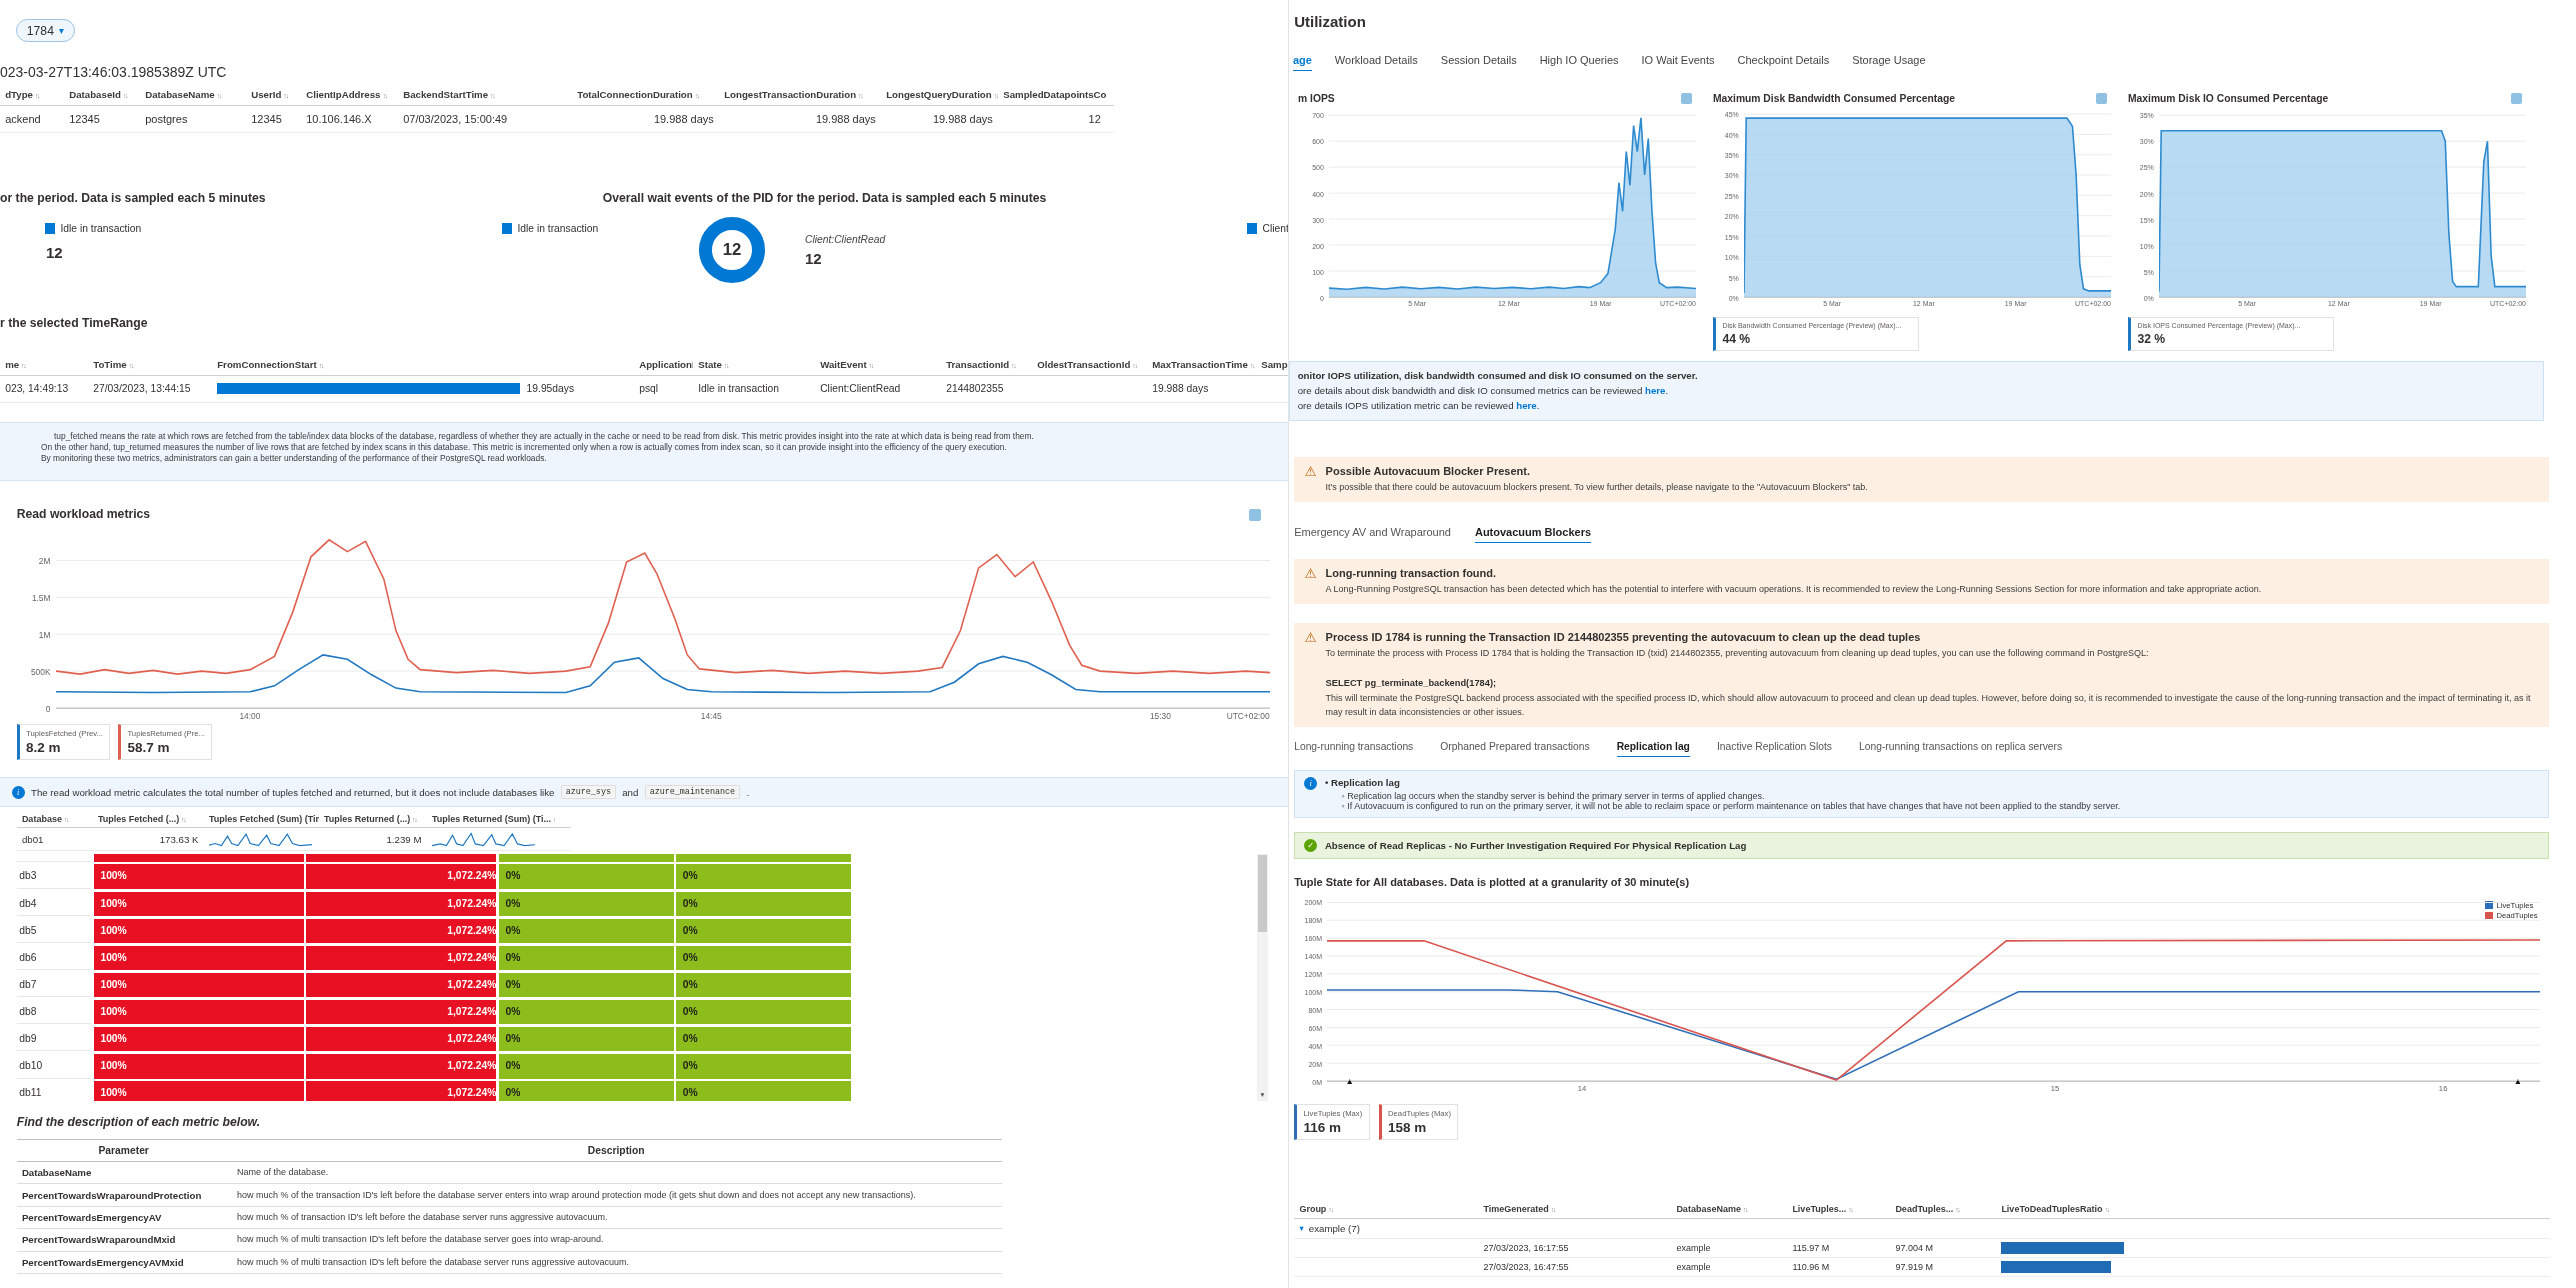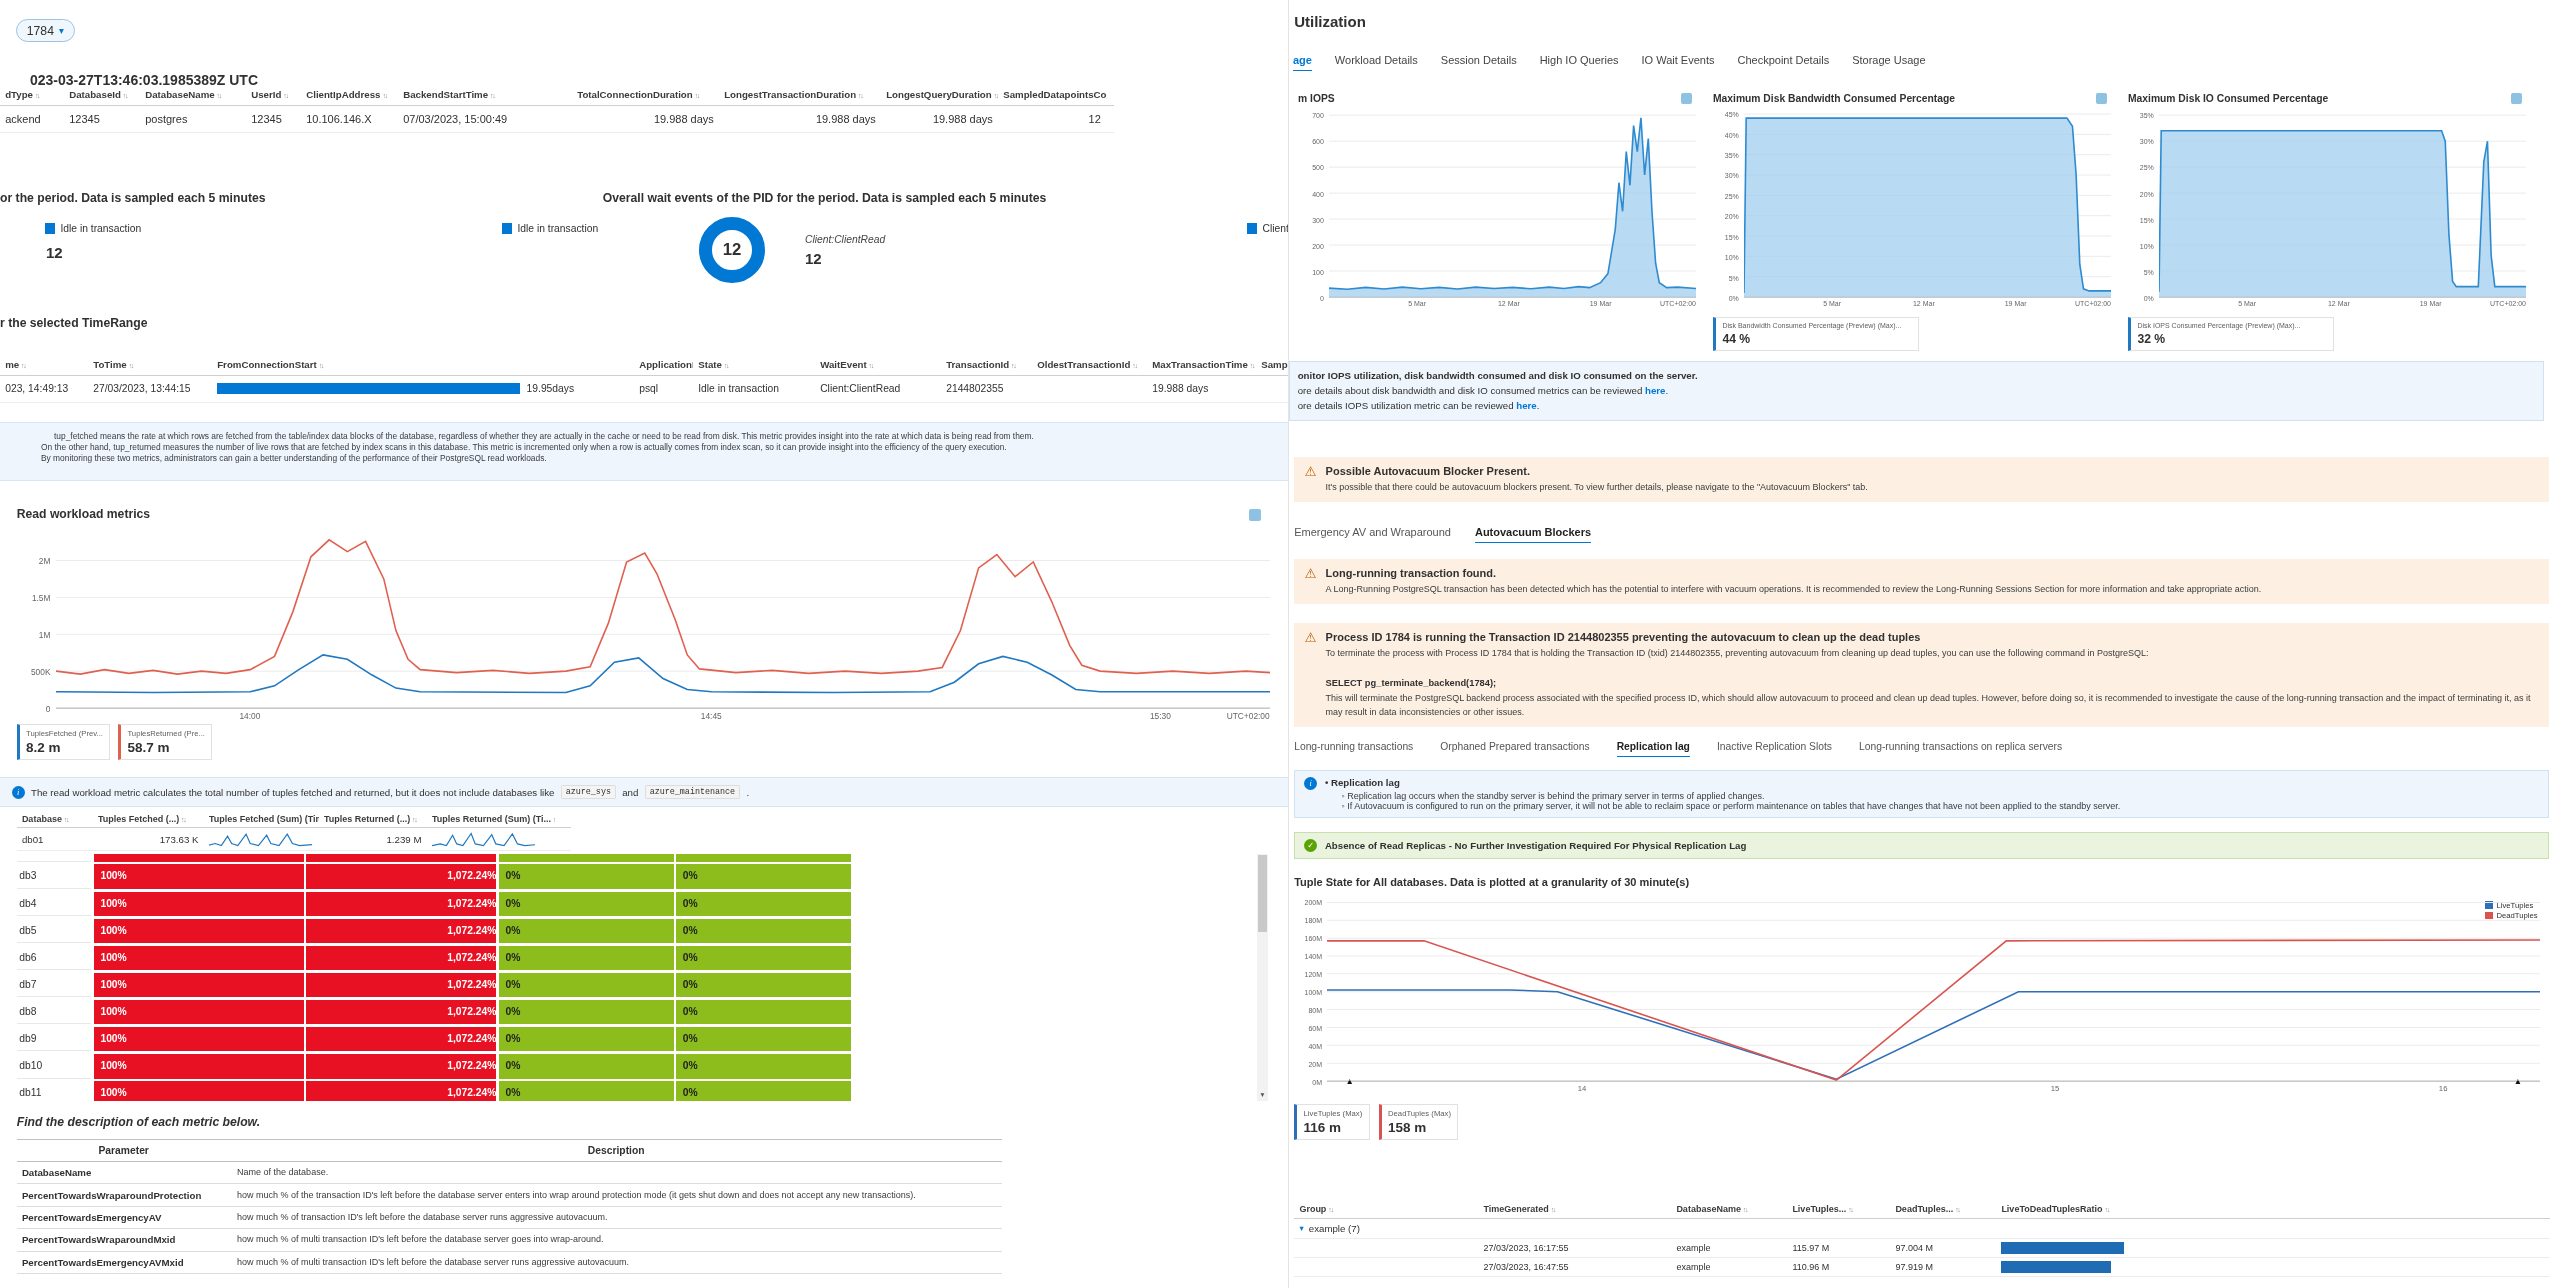--- a/index.html
+++ b/index.html
@@ -6,21 +6,21 @@
 body{font-family:"Liberation Sans",sans-serif;color:#323130;background:#fff;}
 .screen{position:relative;width:2576px;height:1288px;overflow:hidden;background:#fff;}
 .panel{position:absolute;top:0;width:1288px;height:1288px;overflow:hidden;background:#fff;}
 .panel-left{left:0;}
 .panel-right{left:1288px;border-left:0.6px solid #e3e3e3;}
 
 
 .pid-pill{position:absolute;left:15.5px;top:19.3px;height:23px;padding:0 10.3px;border:0.6px solid #9cc3e5;border-radius:11.6px;background:#eff6fc;display:flex;align-items:center;gap:5.2px;font-size:12.2px;color:#323130;}
 .pid-pill .chev{color:#0078d4;font-size:9.7px;}
 
-.ts-header{position:absolute;left:0;top:72px;font-weight:bold;font-size:14px;padding-left:30px;}
+.ts-header{position:absolute;left:0;top:64px;font-weight:normal;font-size:14px;}
 
 
 .trow{display:flex;align-items:center;}
 .hrow{font-weight:bold;color:#3b3b3b;}
 .cell{padding:1.9px 5.2px;white-space:nowrap;overflow:hidden;}
 .sort{font-size:7px;color:#8a8886;margin-left:1.9px;letter-spacing:-1.3px;}
 
 .session-tbl{position:absolute;left:0;top:85px;width:1114px;font-size:11px;}
 .session-tbl .hrow{height:20.6px;border-bottom:0.6px solid #cfcfcf;font-size:9.7px;}
 .session-tbl .drow{height:27px;border-bottom:0.6px solid #ececec;}

